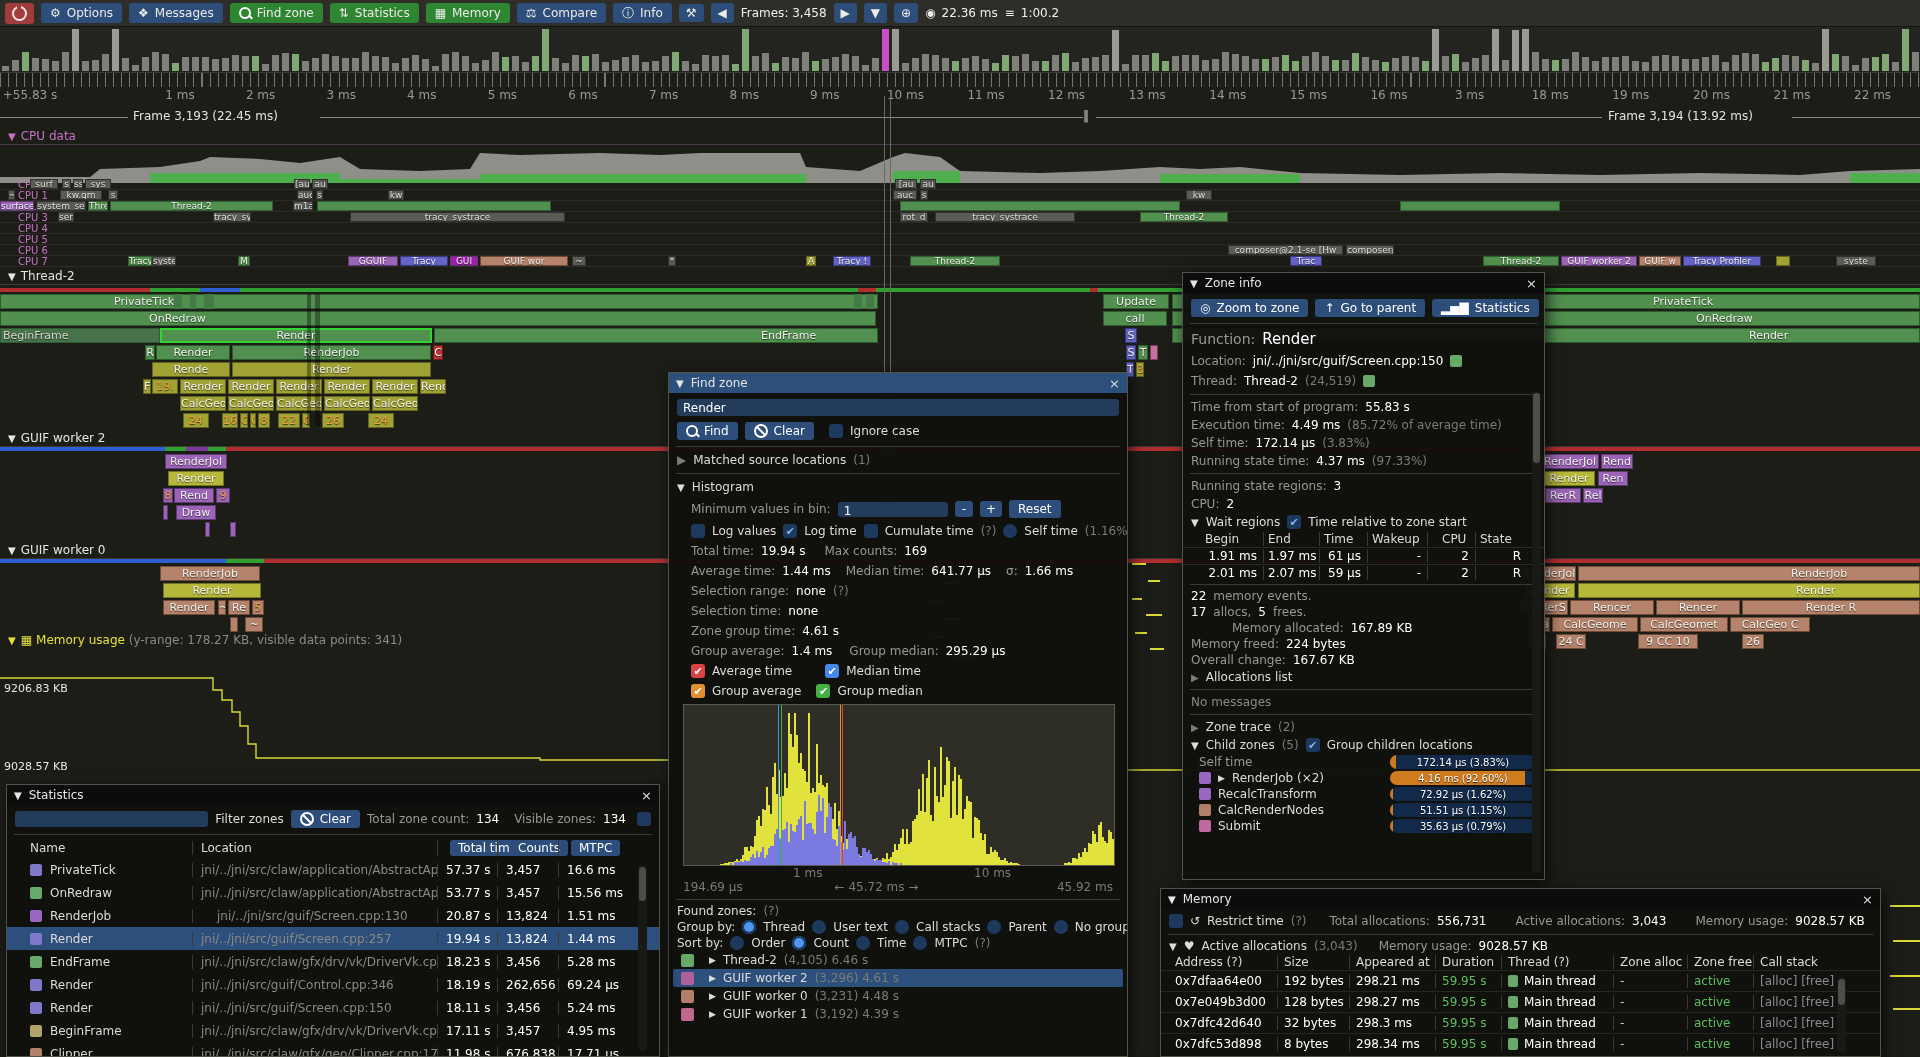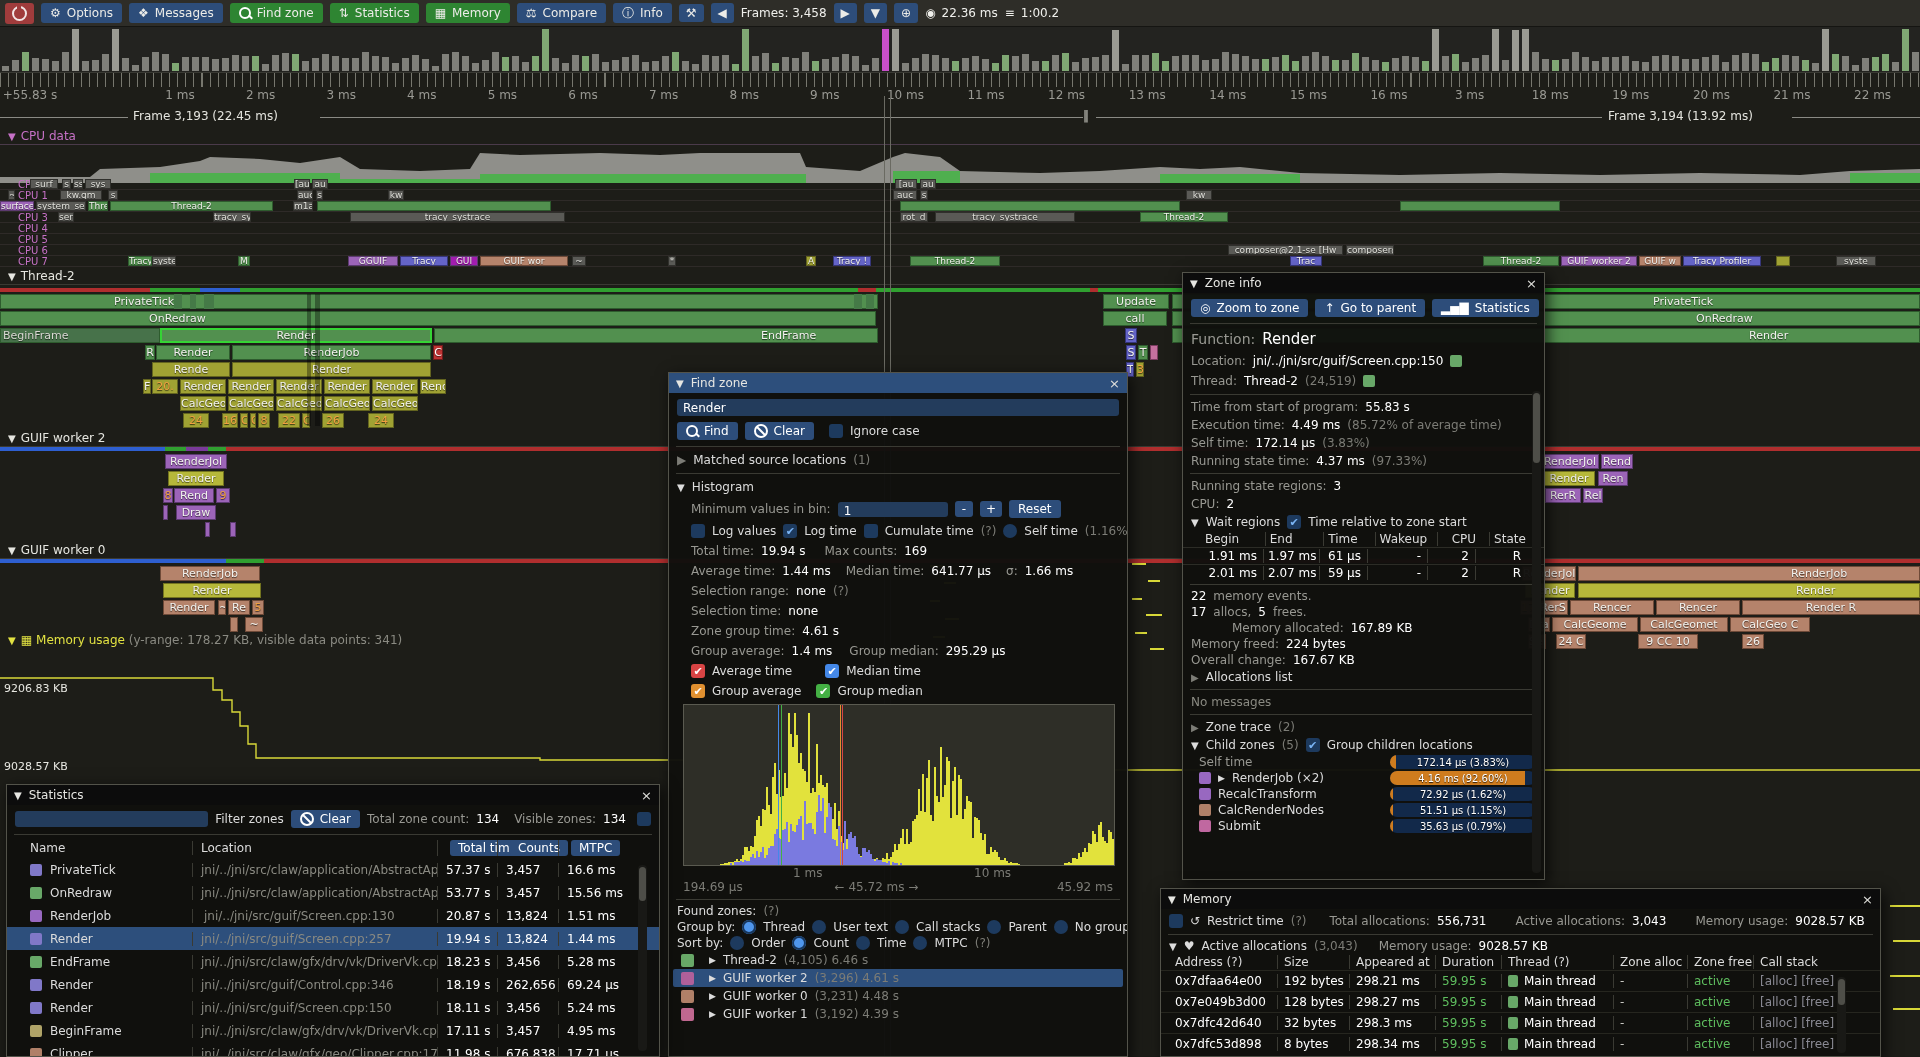--- a/index.html
+++ b/index.html
@@ -470,21 +470,21 @@
       <div class="zone" style="left: 232px; top: 219px; width: 199px; height: 15px; background: rgb(82, 144, 79); border-color: rgb(46, 92, 46); color: rgb(242, 242, 238); line-height: 13px;">RenderJob</div>
       <div class="zone" style="left: 433px; top: 219px; width: 10px; height: 15px; background: rgb(192, 52, 52); border-color: rgb(110, 26, 26); color: rgb(255, 255, 255); line-height: 13px;">C</div>
       <div class="zone" style="left: 1126px; top: 219px; width: 10px; height: 15px; background: rgb(100, 100, 200); border-color: rgb(54, 54, 122); color: rgb(242, 242, 238); line-height: 13px;">S</div>
       <div class="zone" style="left: 1138px; top: 219px; width: 10px; height: 15px; background: rgb(82, 144, 79); border-color: rgb(46, 92, 46); color: rgb(242, 242, 238); line-height: 13px;">T</div>
       <div class="zone" style="left: 1150px; top: 219px; width: 8px; height: 15px; background: rgb(196, 112, 158); border-color: rgb(122, 60, 96); color: rgb(242, 242, 238); line-height: 13px;"></div>
       <div class="zone" style="left: 152px; top: 236px; width: 78px; height: 15px; background: rgb(160, 162, 51); border-color: rgb(99, 100, 31); color: rgb(242, 242, 238); line-height: 13px;">Rende</div>
       <div class="zone" style="left: 232px; top: 236px; width: 199px; height: 15px; background: rgb(160, 162, 51); border-color: rgb(99, 100, 31); color: rgb(242, 242, 238); line-height: 13px;">Render</div>
       <div class="zone" style="left: 1126px; top: 236px; width: 8px; height: 15px; background: rgb(100, 100, 200); border-color: rgb(54, 54, 122); color: rgb(242, 242, 238); line-height: 13px;">T</div>
       <div class="zone" style="left: 1136px; top: 236px; width: 8px; height: 15px; background: rgb(160, 162, 51); border-color: rgb(99, 100, 31); color: rgb(240, 160, 64); line-height: 13px;">3</div>
       <div class="zone" style="left: 143px; top: 253px; width: 8px; height: 15px; background: rgb(160, 162, 51); border-color: rgb(99, 100, 31); color: rgb(242, 242, 238); line-height: 13px;">F</div>
-      <div class="zone" style="left: 152px; top: 253px; width: 26px; height: 15px; background: rgb(160, 162, 51); border-color: rgb(99, 100, 31); color: rgb(240, 160, 64); line-height: 13px;">20.</div>
+      <div class="zone" style="left: 152px; top: 253px; width: 26px; height: 15px; background: rgb(160, 162, 51); border-color: rgb(99, 100, 31); color: rgb(240, 160, 64); line-height: 13px;">19.</div>
       <div class="zone" style="left: 180px; top: 253px; width: 46px; height: 15px; background: rgb(160, 162, 51); border-color: rgb(99, 100, 31); color: rgb(242, 242, 238); line-height: 13px;">Render</div>
       <div class="zone" style="left: 228px; top: 253px; width: 46px; height: 15px; background: rgb(160, 162, 51); border-color: rgb(99, 100, 31); color: rgb(242, 242, 238); line-height: 13px;">Render</div>
       <div class="zone" style="left: 276px; top: 253px; width: 46px; height: 15px; background: rgb(160, 162, 51); border-color: rgb(99, 100, 31); color: rgb(242, 242, 238); line-height: 13px;">Render</div>
       <div class="zone" style="left: 324px; top: 253px; width: 46px; height: 15px; background: rgb(160, 162, 51); border-color: rgb(99, 100, 31); color: rgb(242, 242, 238); line-height: 13px;">Render</div>
       <div class="zone" style="left: 372px; top: 253px; width: 46px; height: 15px; background: rgb(160, 162, 51); border-color: rgb(99, 100, 31); color: rgb(242, 242, 238); line-height: 13px;">Render</div>
       <div class="zone" style="left: 420px; top: 253px; width: 26px; height: 15px; background: rgb(160, 162, 51); border-color: rgb(99, 100, 31); color: rgb(242, 242, 238); line-height: 13px;">Render F</div>
       <div class="zone" style="left: 180px; top: 270px; width: 46px; height: 15px; background: rgb(160, 162, 51); border-color: rgb(99, 100, 31); color: rgb(242, 242, 238); line-height: 13px;">CalcGeor</div>
       <div class="zone" style="left: 228px; top: 270px; width: 46px; height: 15px; background: rgb(160, 162, 51); border-color: rgb(99, 100, 31); color: rgb(242, 242, 238); line-height: 13px;">CalcGeo</div>
       <div class="zone" style="left: 276px; top: 270px; width: 46px; height: 15px; background: rgb(160, 162, 51); border-color: rgb(99, 100, 31); color: rgb(242, 242, 238); line-height: 13px;">CalcGeo</div>
       <div class="zone" style="left: 324px; top: 270px; width: 46px; height: 15px; background: rgb(160, 162, 51); border-color: rgb(99, 100, 31); color: rgb(242, 242, 238); line-height: 13px;">CalcGeo</div>
@@ -1073,21 +1073,21 @@
         <div class="wrow" style="padding: 2px 8px;">
           <span class="lbl">CPU:</span>
           <span class="val">2</span>
         </div>
         <div class="wrow" style="padding: 2px 8px;">
           <span class="tri" style="font-size:10px;">▼</span>
           <span>Wait regions</span>
           <span class="chk">✔</span>
           <span>Time relative to zone start</span>
         </div>
-        <div class="wrow" style="padding: 1px 8px 1px 18px; gap: 8px;">
+        <div class="wrow" style="padding: 1px 8px 1px 18px; gap: 0px;">
           <span style="display: inline-block; width: 62px; border-left: none; padding-left: 4px; box-sizing: border-box;">Begin</span>
           <span style="display: inline-block; width: 56px; border-left: 1px solid rgb(58, 58, 51); padding-left: 4px; box-sizing: border-box;">End</span>
           <span style="display: inline-block; width: 48px; border-left: 1px solid rgb(58, 58, 51); padding-left: 4px; box-sizing: border-box;">Time</span>
           <span style="display: inline-block; width: 60px; border-left: 1px solid rgb(58, 58, 51); padding-left: 4px; box-sizing: border-box;">Wakeup</span>
           <span style="display: inline-block; width: 48px; border-left: 1px solid rgb(58, 58, 51); padding-left: 14px; box-sizing: border-box;">CPU</span>
           <span style="display: inline-block; width: 52px; border-left: 1px solid rgb(58, 58, 51); padding-left: 4px; box-sizing: border-box;">State</span>
         </div>
         <div class="wrow" style="padding: 1px 8px 1px 18px; gap: 0px; border-top: 1px solid rgb(44, 44, 38);">
           <span style="display: inline-block; width: 62px; overflow: hidden; white-space: nowrap; border-left: none; padding-left: 4px; box-sizing: border-box; color: rgb(255, 255, 255); text-align: right; padding-right: 6px;">1.91 ms</span>
           <span style="display: inline-block; width: 56px; overflow: hidden; white-space: nowrap; border-left: 1px solid rgb(58, 58, 51); padding-left: 4px; box-sizing: border-box; color: rgb(255, 255, 255); text-align: right; padding-right: 6px;">1.97 ms</span>
@@ -1229,21 +1229,21 @@
         </div>
         <div class="wrow" style="padding: 2px 8px; gap: 0px; height: 19px;">
           <span style="display: inline-block; width: 177px; padding-left: 15px; box-sizing: border-box; white-space: nowrap; overflow: hidden;"><span class="swatch" style="background: rgb(104, 168, 104); margin-right: 8px; vertical-align: -2px;"></span><span>OnRedraw</span></span>
           <span style="display: inline-block; width: 245px; border-left: 1px solid rgb(58, 58, 51); padding-left: 8px; box-sizing: border-box; white-space: nowrap; overflow: hidden; color: rgb(138, 138, 130);">jni/../jni/src/claw/application/AbstractApp.</span>
           <span style="display: inline-block; width: 60px; border-left: 1px solid rgb(58, 58, 51); padding-left: 8px; box-sizing: border-box; white-space: nowrap; overflow: hidden; color: rgb(255, 255, 255);">53.77 s</span>
           <span style="display: inline-block; width: 61px; border-left: 1px solid rgb(58, 58, 51); padding-left: 8px; box-sizing: border-box; white-space: nowrap; overflow: hidden; color: rgb(255, 255, 255);">3,457</span>
           <span style="display: inline-block; width: 70px; border-left: 1px solid rgb(58, 58, 51); padding-left: 8px; box-sizing: border-box; white-space: nowrap; overflow: hidden; color: rgb(255, 255, 255);">15.56 ms</span>
         </div>
         <div class="wrow" style="padding: 2px 8px; gap: 0px; height: 19px;">
           <span style="display: inline-block; width: 177px; padding-left: 15px; box-sizing: border-box; white-space: nowrap; overflow: hidden;"><span class="swatch" style="background: rgb(152, 104, 192); margin-right: 8px; vertical-align: -2px;"></span><span>RenderJob</span></span>
-          <span style="display: inline-block; width: 245px; border-left: 1px solid rgb(58, 58, 51); padding-left: 11px; box-sizing: border-box; white-space: nowrap; overflow: hidden; color: rgb(138, 138, 130);">jni/../jni/src/guif/Screen.cpp:130</span>
+          <span style="display: inline-block; width: 245px; border-left: 1px solid rgb(58, 58, 51); padding-left: 24px; box-sizing: border-box; white-space: nowrap; overflow: hidden; color: rgb(138, 138, 130);">jni/../jni/src/guif/Screen.cpp:130</span>
           <span style="display: inline-block; width: 60px; border-left: 1px solid rgb(58, 58, 51); padding-left: 8px; box-sizing: border-box; white-space: nowrap; overflow: hidden; color: rgb(255, 255, 255);">20.87 s</span>
           <span style="display: inline-block; width: 61px; border-left: 1px solid rgb(58, 58, 51); padding-left: 8px; box-sizing: border-box; white-space: nowrap; overflow: hidden; color: rgb(255, 255, 255);">13,824</span>
           <span style="display: inline-block; width: 70px; border-left: 1px solid rgb(58, 58, 51); padding-left: 8px; box-sizing: border-box; white-space: nowrap; overflow: hidden; color: rgb(255, 255, 255);">1.51 ms</span>
         </div>
         <div class="wrow" style="padding: 2px 8px; gap: 0px; height: 19px; background: rgb(45, 79, 124);">
           <span style="display: inline-block; width: 177px; padding-left: 15px; box-sizing: border-box; white-space: nowrap; overflow: hidden;"><span class="swatch" style="background: rgb(128, 120, 200); margin-right: 8px; vertical-align: -2px;"></span><span>Render</span></span>
           <span style="display: inline-block; width: 245px; border-left: 1px solid rgb(58, 58, 51); padding-left: 8px; box-sizing: border-box; white-space: nowrap; overflow: hidden; color: rgb(138, 138, 130);">jni/../jni/src/guif/Screen.cpp:257</span>
           <span style="display: inline-block; width: 60px; border-left: 1px solid rgb(58, 58, 51); padding-left: 8px; box-sizing: border-box; white-space: nowrap; overflow: hidden; color: rgb(255, 255, 255);">19.94 s</span>
           <span style="display: inline-block; width: 61px; border-left: 1px solid rgb(58, 58, 51); padding-left: 8px; box-sizing: border-box; white-space: nowrap; overflow: hidden; color: rgb(255, 255, 255);">13,824</span>
           <span style="display: inline-block; width: 70px; border-left: 1px solid rgb(58, 58, 51); padding-left: 8px; box-sizing: border-box; white-space: nowrap; overflow: hidden; color: rgb(255, 255, 255);">1.44 ms</span>

